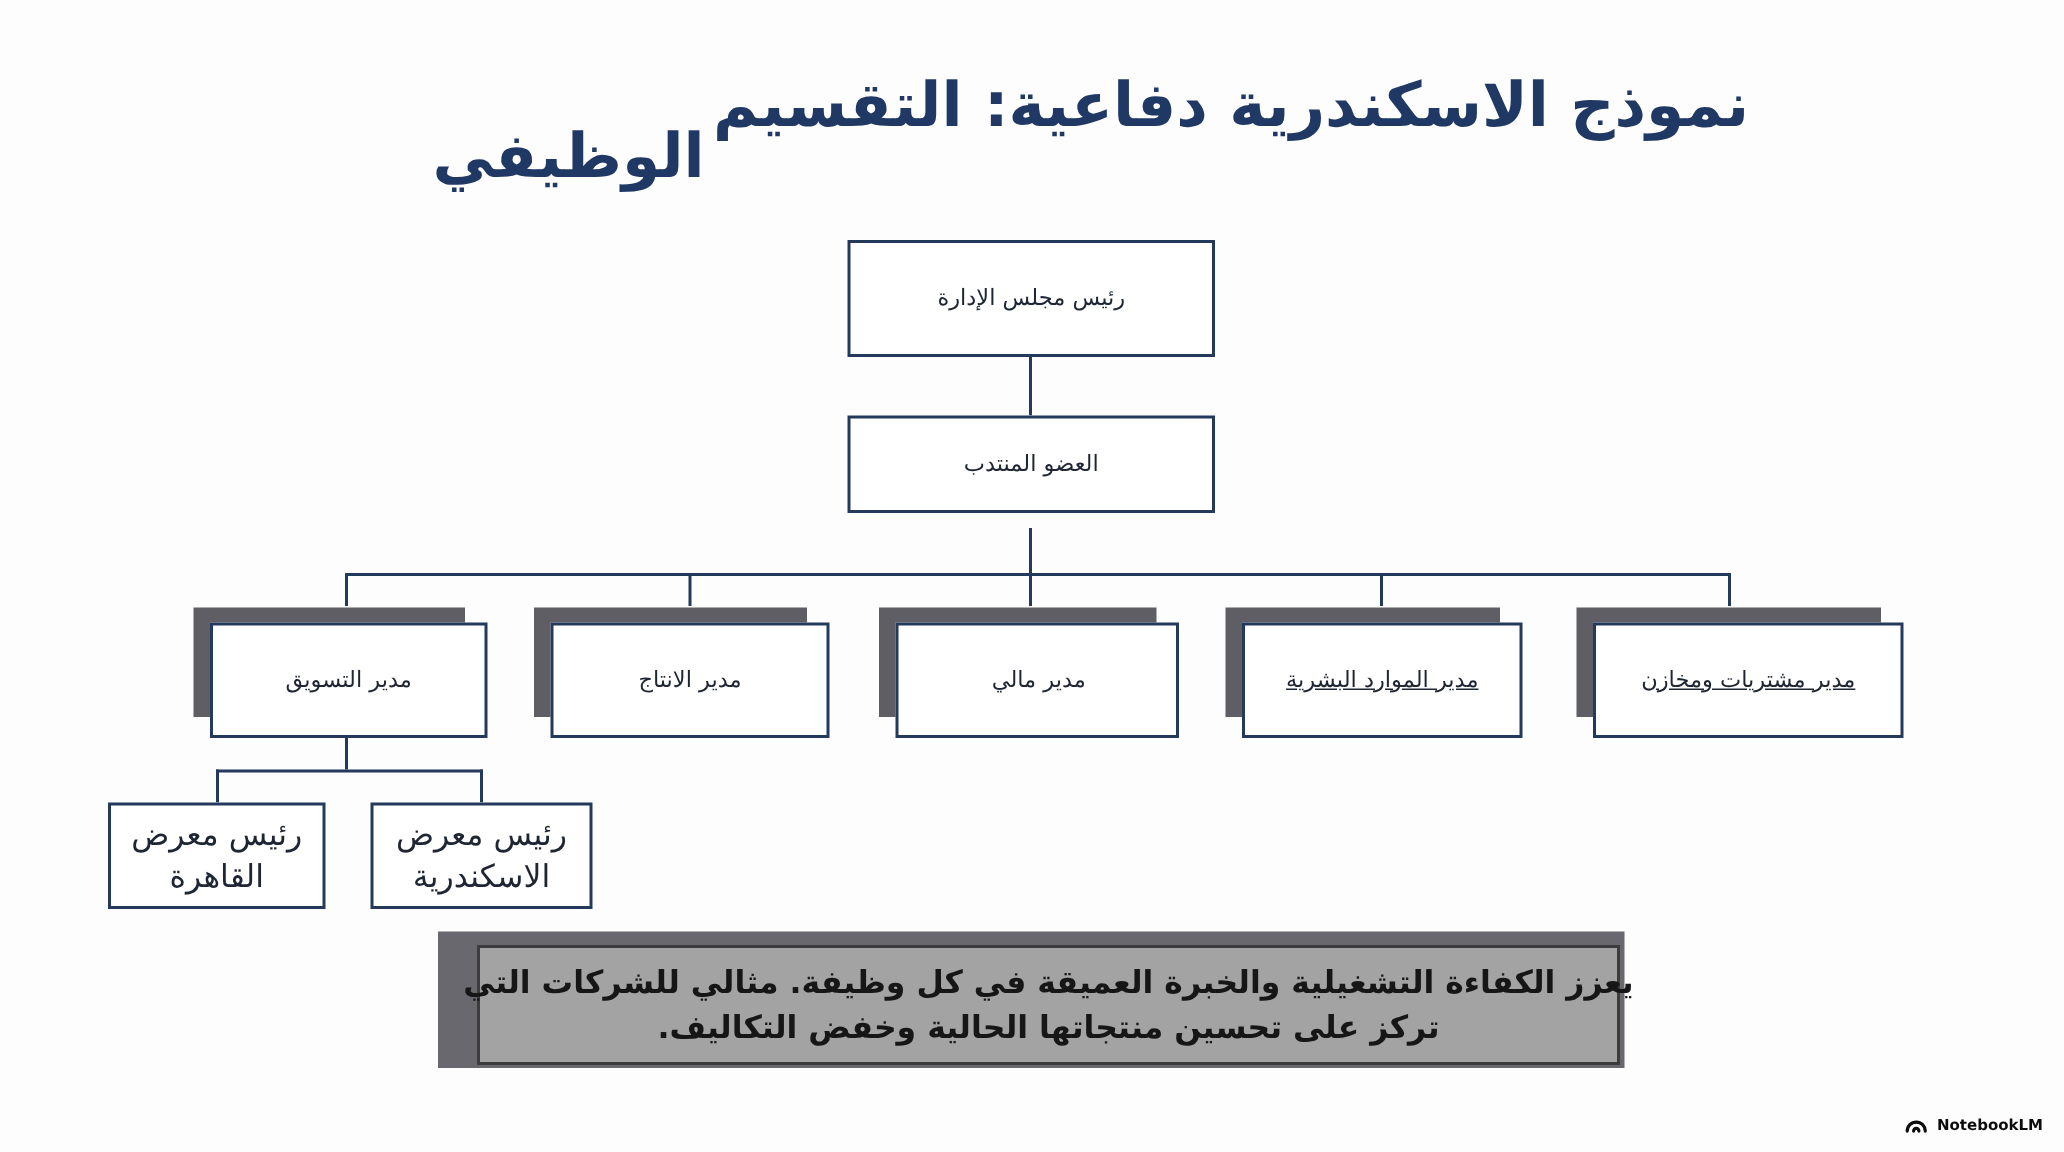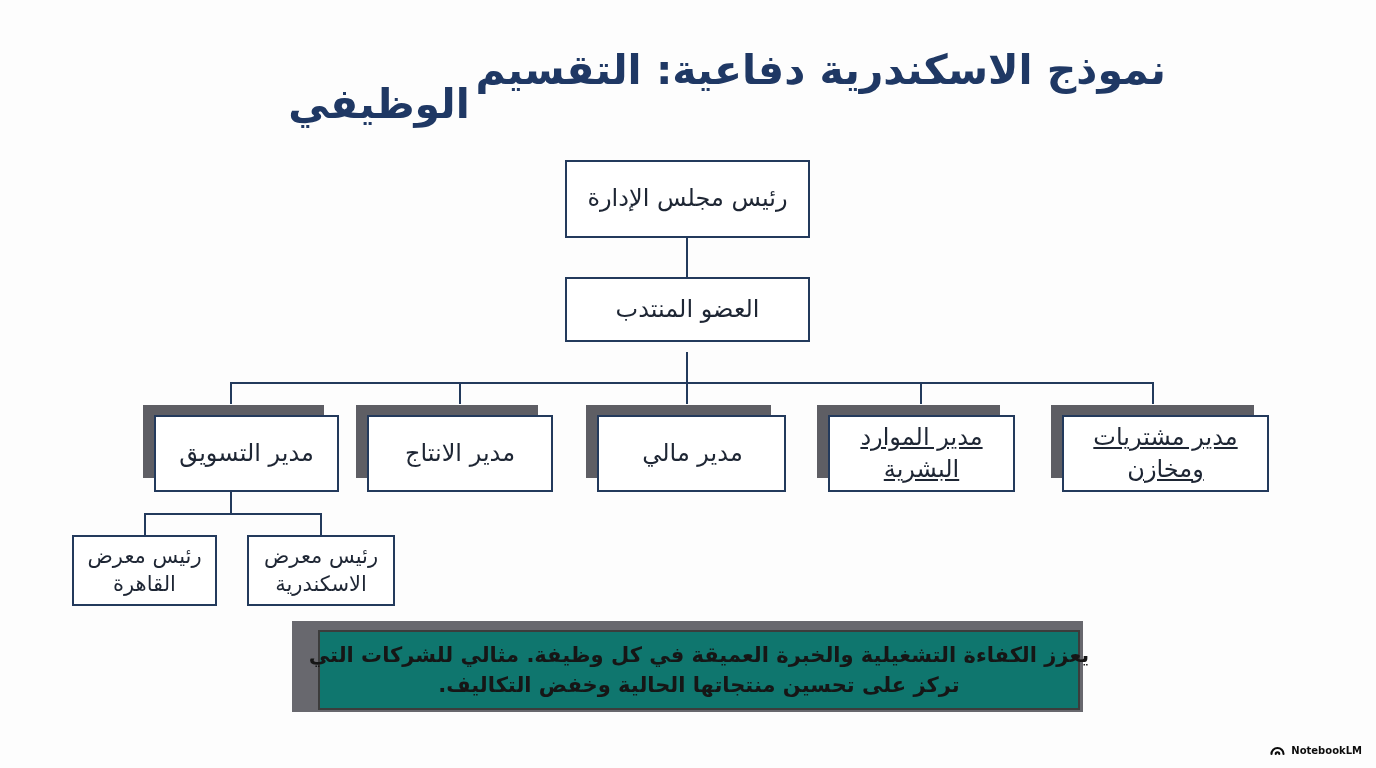--- a/index.html
+++ b/index.html
@@ -32,39 +32,39 @@
     position: absolute;
     box-sizing: border-box;
     background: #ffffff;
     border: 2px solid #233a5c;
     display: flex;
     align-items: center;
     justify-content: center;
     text-align: center;
     direction: rtl;
     color: #1e2634;
-    font-size: 24px;
+    font-size: 15px;
     line-height: 1.3;
     padding: 4px 8px;
   }
   .node.shadowed::before {
     content: "";
     position: absolute;
     left: -13px;
     top: -12px;
     width: 100%;
     height: 100%;
     background: #5e5e64;
     z-index: -1;
   }
 
   .node-chairman  { left: 565px; top: 160px; width: 245px; height: 78px; }
   .node-md        { left: 565px; top: 277px; width: 245px; height: 65px; }
   .node-l3        { top: 415px; height: 77px; }
-  .node-l3-1      { left: 154px;  width: 185px; }
+  .node-l3-1      { left: 140px;  width: 185px; }
   .node-l3-2      { left: 367px;  width: 186px; }
   .node-l3-3      { left: 597px;  width: 189px; padding-left: 10px; }
   .node-l3-4      { left: 828px;  width: 187px; text-decoration: underline; }
   .node-l3-5      { left: 1062px; width: 207px; text-decoration: underline; }
   .node-l4        { top: 535px; height: 71px; font-size: 21px; }
   .node-l4-1      { left: 72px;  width: 145px; text-align: center; }
   .node-l4-2      { left: 247px; width: 148px; }
 
   
   .line { position: absolute; background: #233a5c; }
@@ -84,21 +84,21 @@
   .line-sub-drop2 { left: 320px; top: 513px; height: 22px; }
 
   
   .note-box {
     position: absolute;
     left: 318px;
     top: 630px;
     width: 762px;
     height: 80px;
     box-sizing: border-box;
-    background: #0f766e;
+    background: #a3a3a3;
     border: 2px solid #3c3c3c;
     display: flex;
     flex-direction: column;
     align-items: center;
     justify-content: center;
     direction: rtl;
     color: #161616;
     font-weight: bold;
     font-size: 21px;
     line-height: 1.45;

